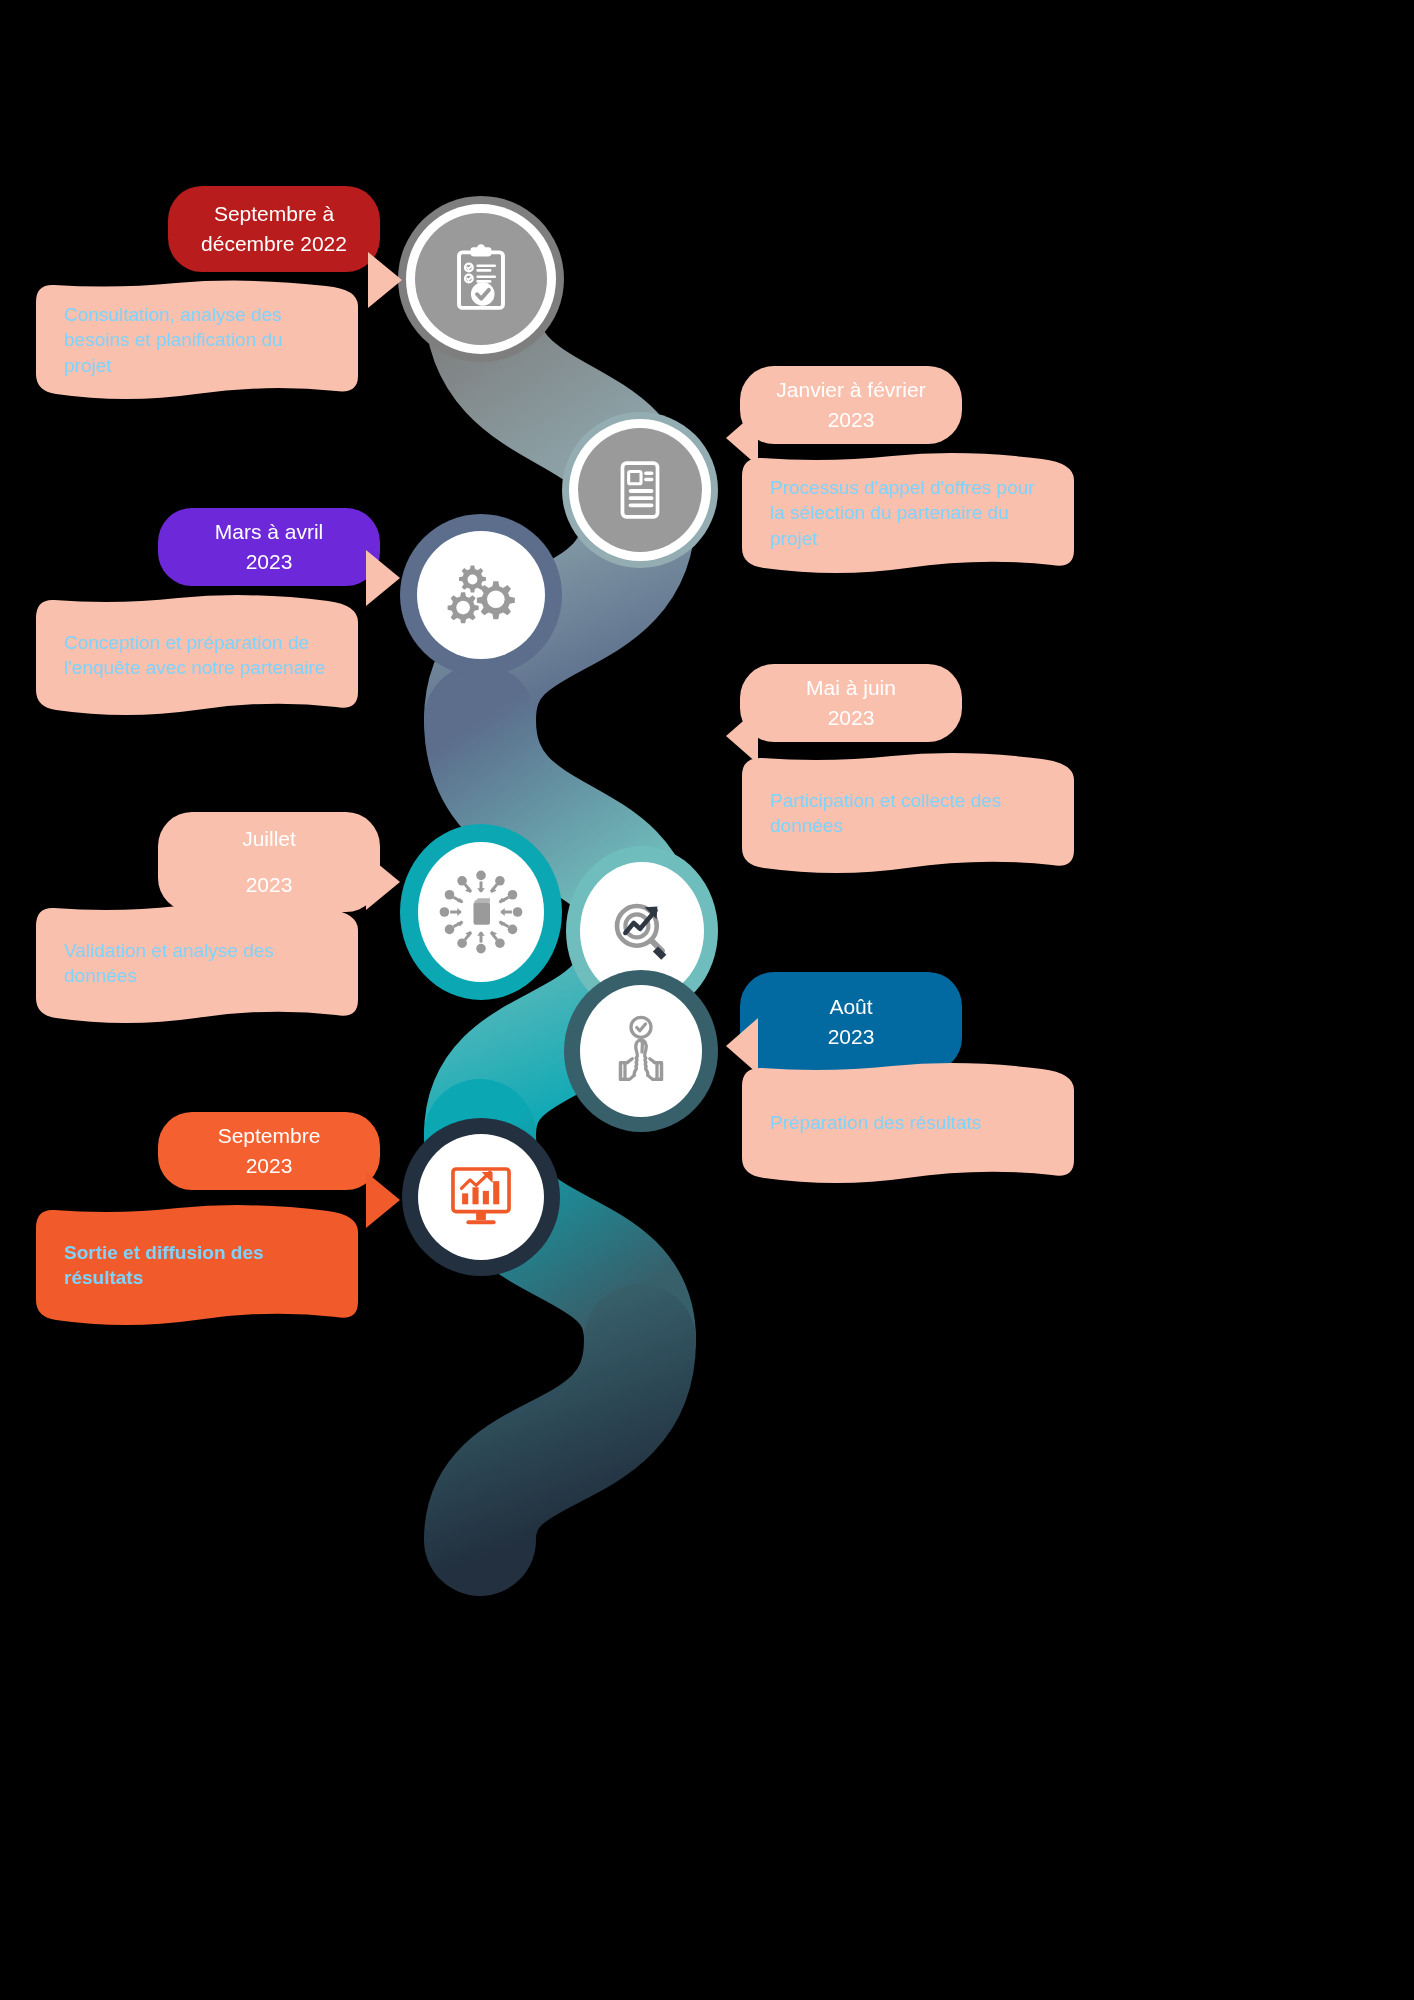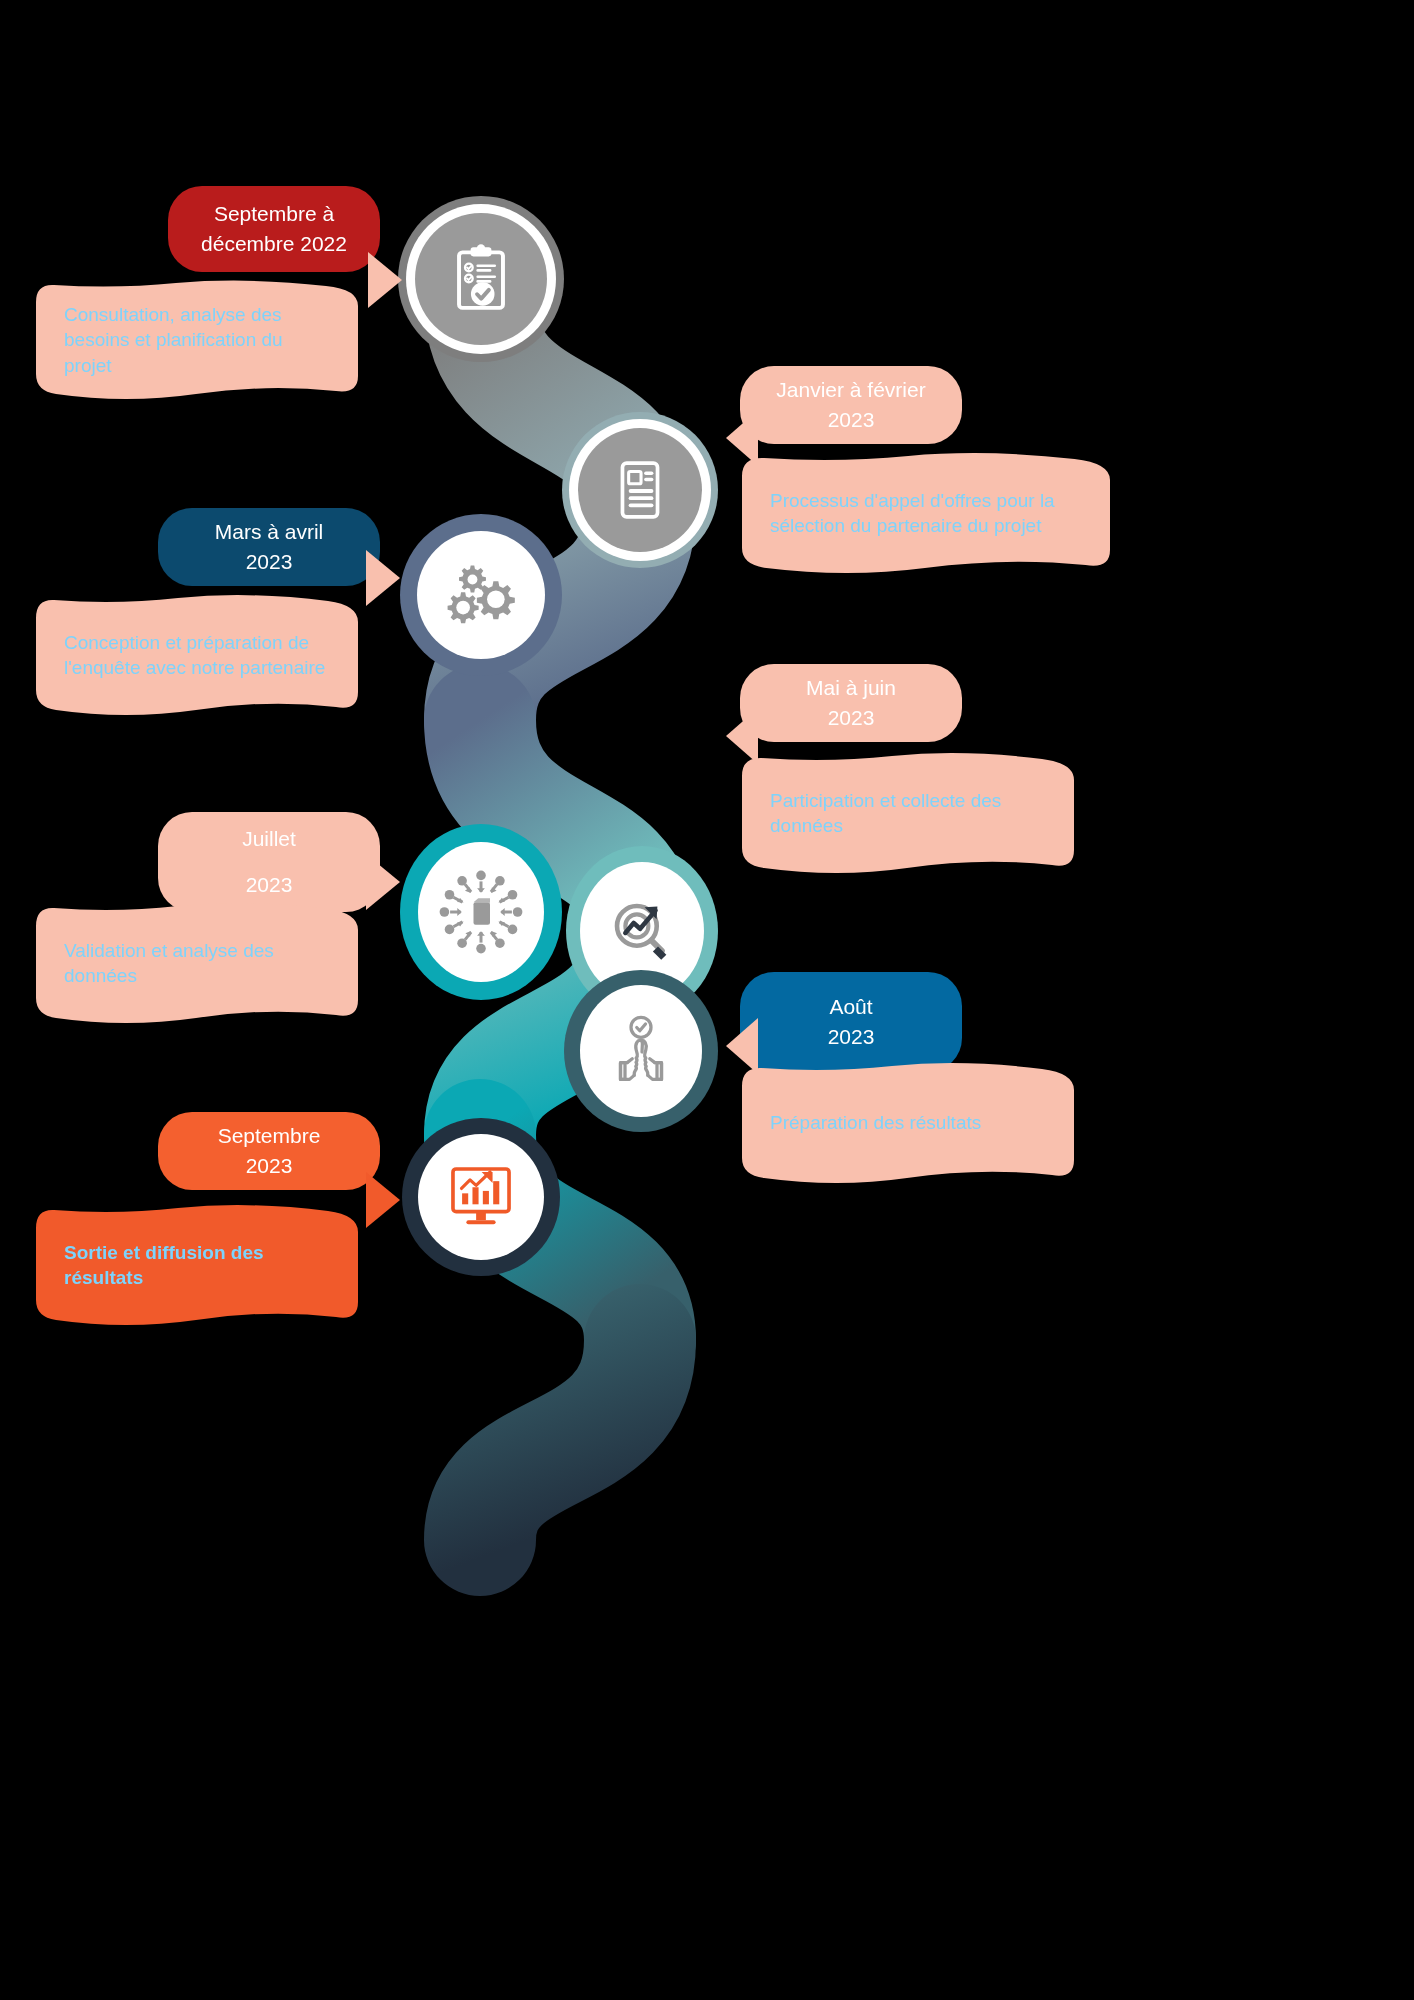--- a/index.html
+++ b/index.html
@@ -117,21 +117,21 @@
           <rect x="21" y="45" width="24" height="3.8" rx="1.9" fill="#fff"></rect>
         </svg>
       </span>
     </div>
   </div>
   <div class="pill" style="left:740px;top:366px;width:222px;height:78px;background:#F9C0AE;">
     <span class="l1">Janvier à février</span>
     <span class="l2">2023</span>
   </div>
   <div class="ptr left" style="left:726px;top:410px;border-right:32px solid #F9C0AE;"></div>
-  <div class="desc" style="left:742px;top:452px;width:368px;height:122px;">
+  <div class="desc" style="left:742px;top:452px;width:332px;height:122px;">
     <svg class="blobsvg" viewBox="0 0 332 122" preserveAspectRatio="none">
       <path d="M0,24 Q0,5 20,6 Q85,11 150,4 Q220,-3 300,7 Q332,11 332,28 L332,98 Q332,117 310,113 Q240,105 165,116 Q95,126 22,116 Q0,113 0,96 Z" fill="#F9C0AE"></path>
     </svg>
     <span class="txt">Processus d'appel d'offres pour la sélection du partenaire du projet</span>
   </div>
 
   <div class="node" style="left:400px;top:514px;width:162px;height:162px;background:#5C6E8C;">
     <div class="disc" style="left:17px;top:17px;width:128px;height:128px;background:#FFFFFF;">
       <span>
         <svg width="88" height="88" viewBox="0 0 64 64">
@@ -140,21 +140,21 @@
             <circle cx="25.8" cy="20.7" r="3.6" fill="#fff"></circle>
             <path d="M41 22l3.6 .0 .7 3.7 2.8 1.2 3.1-2.1 2.6 2.6-2.1 3.1 1.2 2.8 3.7 .7v3.6l-3.7 .7-1.2 2.8 2.1 3.1-2.6 2.6-3.1-2.1-2.8 1.2-.7 3.7h-3.6l-.7-3.7-2.8-1.2-3.1 2.1-2.6-2.6 2.1-3.1-1.2-2.8-3.7-.7v-3.6l3.7-.7 1.2-2.8-2.1-3.1 2.6-2.6 3.1 2.1 2.8-1.2z"></path>
             <circle cx="42.8" cy="35.1" r="6.4" fill="#fff"></circle>
             <path d="M17.5 30l3.0 .0 .6 3.0 2.3 .95 2.6-1.75 2.1 2.1-1.75 2.6 .95 2.3 3.0 .6v3.0l-3.0 .6-.95 2.3 1.75 2.6-2.1 2.1-2.6-1.75-2.3 .95-.6 3.0h-3.0l-.6-3.0-2.3-.95-2.6 1.75-2.1-2.1 1.75-2.6-.95-2.3-3.0-.6v-3.0l3.0-.6 .95-2.3-1.75-2.6 2.1-2.1 2.6 1.75 2.3-.95z"></path>
             <circle cx="19" cy="41.1" r="5.0" fill="#fff"></circle>
           </g>
         </svg>
       </span>
     </div>
   </div>
-  <div class="pill" style="left:158px;top:508px;width:222px;height:78px;background:#0c4a6e;">
+  <div class="pill" style="left:158px;top:508px;width:222px;height:78px;background:#6d28d9;">
     <span class="l1">Mars à avril</span>
     <span class="l2">2023</span>
   </div>
   <div class="ptr right" style="left:366px;top:550px;border-left:34px solid #F9C0AE;"></div>
   <div class="desc" style="left:36px;top:594px;width:322px;height:122px;">
     <svg class="blobsvg" viewBox="0 0 322 122" preserveAspectRatio="none">
       <path d="M0,24 Q0,5 18,6 Q80,11 142,4 Q212,-3 292,7 Q322,11 322,28 L322,98 Q322,117 300,113 Q232,105 160,116 Q90,126 20,116 Q0,113 0,96 Z" fill="#F9C0AE"></path>
     </svg>
     <span class="txt">Conception et préparation de l'enquête avec notre partenaire</span>
   </div>

